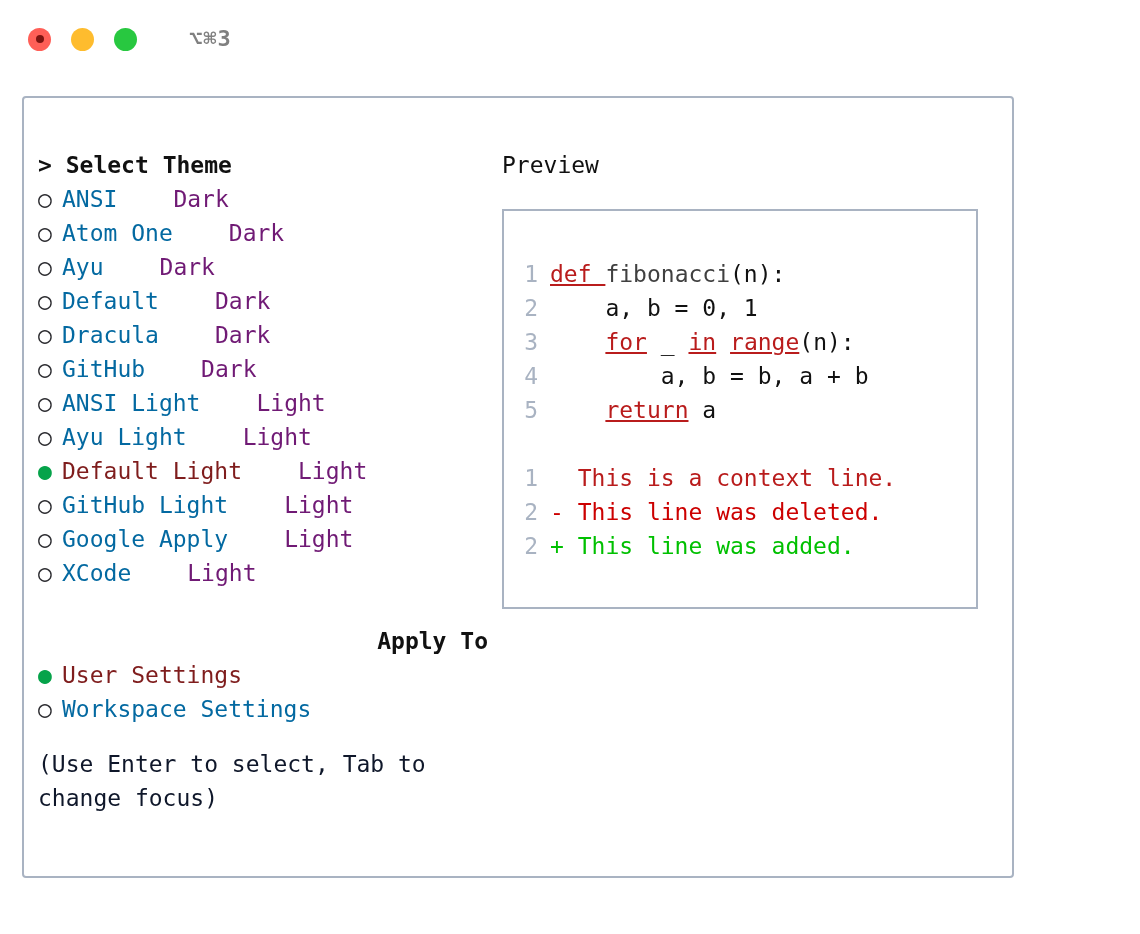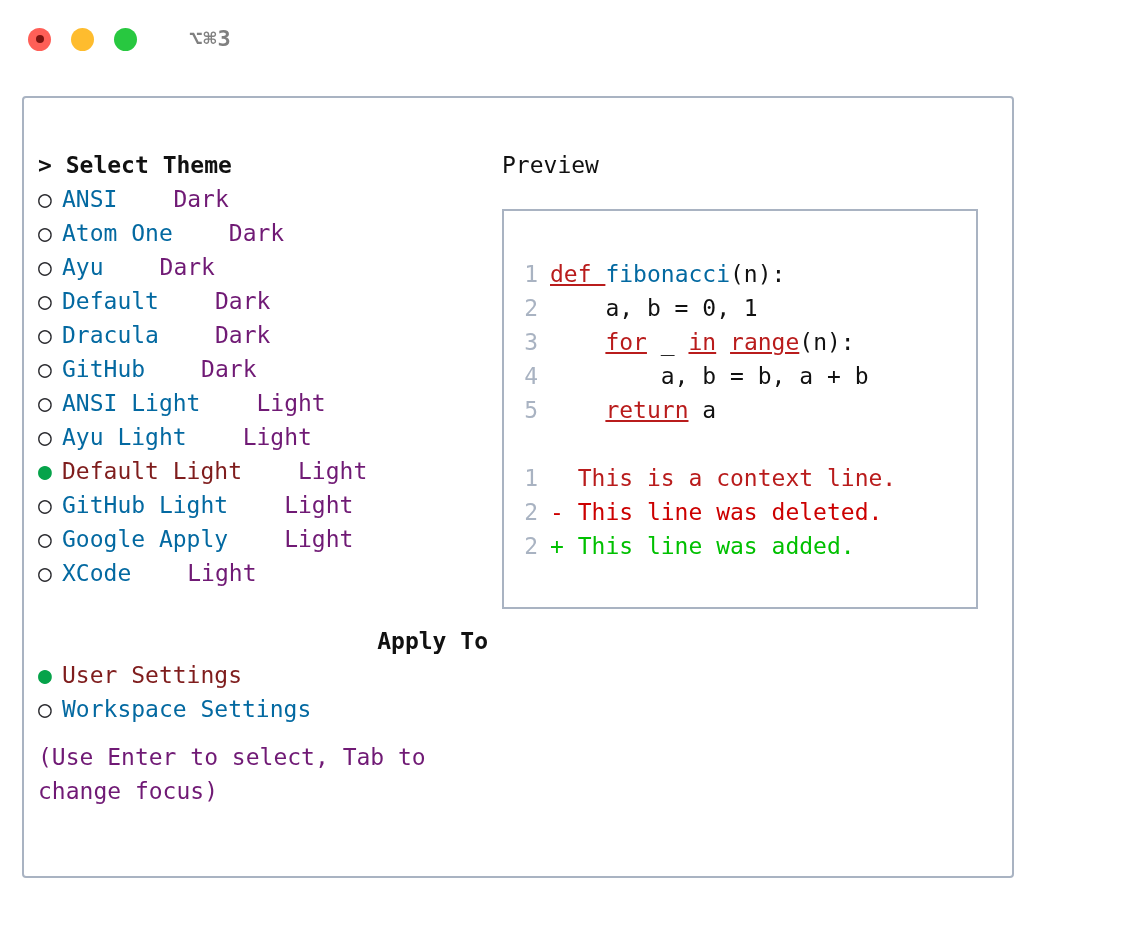--- a/index.html
+++ b/index.html
@@ -136,24 +136,24 @@
     font-size: 23px;
     font-weight: bold;
     color: #111111;
     line-height: 34px;
     padding-left: 28px;
     white-space: pre;
     text-align: right;
   }
 
   .hint {
-    margin-top: 14px;
-    font-size: 23px;
-    line-height: 34px;
-    color: #701a75;
+    margin-top: 21px;
+    font-size: 23px;
+    line-height: 34px;
+    color: #0f172a;
     width: 410px;
     white-space: pre-wrap;
   }
 
   
   .right-col {
     position: absolute;
     left: 478px;
     top: 50px;
     width: 500px;
@@ -185,21 +185,21 @@
   .lineno {
     flex: 0 0 46px;
     text-align: right;
     padding-right: 12px;
     color: #a9b3c2;
     box-sizing: border-box;
   }
   .code-text { white-space: pre; }
 
   .tok-kw   { color: #b91c1c; text-decoration: underline; }
-  .tok-fn   { color: #0369a1; }
+  .tok-fn   { color: #404040; }
   .tok-plain{ color: #111111; }
   .tok-ctx  { color: #b91c1c; }
   .tok-del  { color: #cc0000; }
   .tok-add  { color: #00c000; }
 
   .diff-gap { height: 34px; }
 </style>
 </head>
 <body>
 

